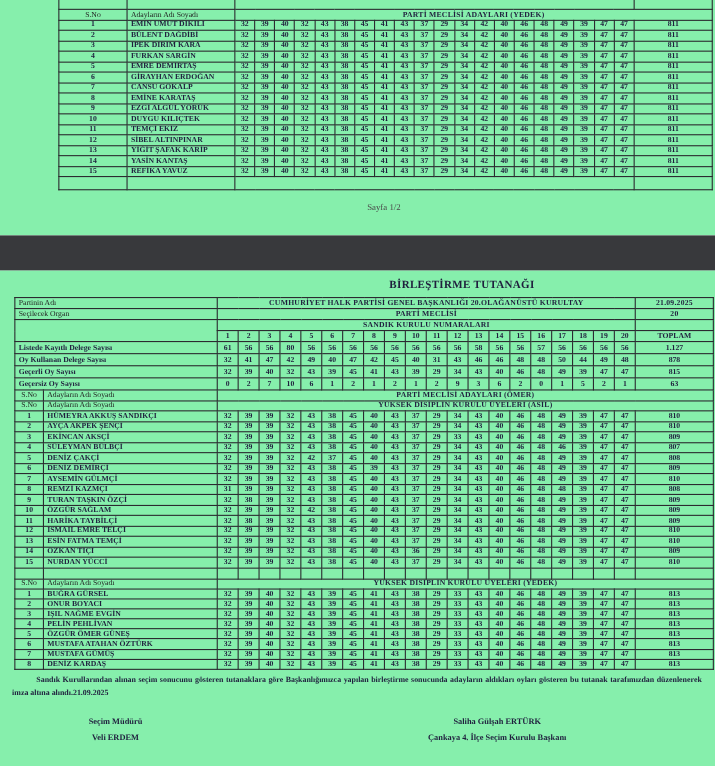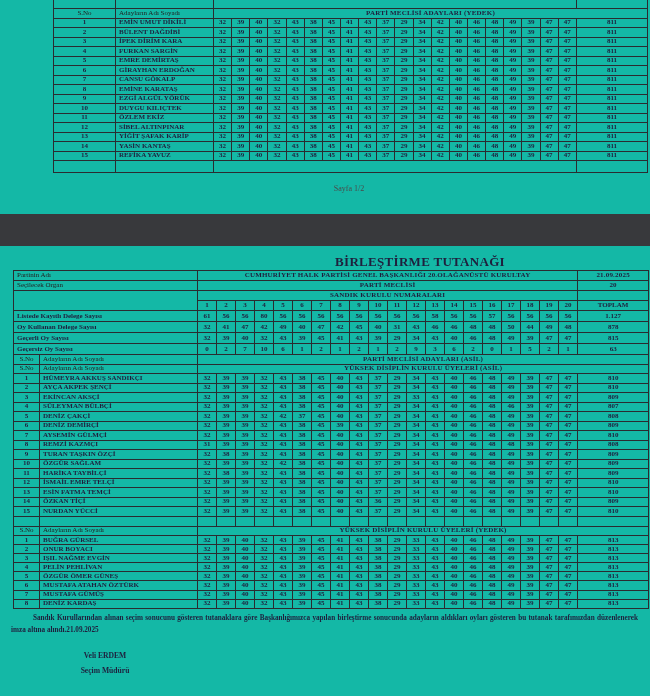--- a/index.html
+++ b/index.html
@@ -1,18 +1,18 @@
 <!DOCTYPE html>
 <html><head>
 <meta charset="utf-8">
 <style>
   * { margin:0; padding:0; box-sizing:border-box; }
   html,body { width:650px; height:696px; background:#ffffff; font-family:"Liberation Serif","DejaVu Serif",serif; }
   body { position:relative; overflow:hidden; }
-  .page { position:absolute; left:0; width:650px; background:#14b8a6; }
+  .page { position:absolute; left:0; width:650px; background:#86efac; }
   .page1 { top:0; height:214px; }
   .band  { position:absolute; left:0; top:214px; width:650px; height:32px; background:#38393c; }
   .page2 { top:246px; height:450px; }
 
   table.tbl { border-collapse:collapse; table-layout:fixed; }
   .tbl td { border:1px solid #2b2b30; font-size:7px; line-height:1; padding:0 1px;
             text-align:center; vertical-align:middle; color:#1f1f3d; font-weight:bold;
             white-space:nowrap; overflow:hidden; }
   .tbl td.plain { font-weight:normal; color:#222; }
   .tbl td.name-cell { text-align:left; padding-left:3px; }
@@ -20,21 +20,21 @@
 
   .p1 { position:absolute; left:53px; top:0; width:594px; }
   .p1 tr.cut  { height:8px; }  .p1 tr.cut td { border-top:none; }
   .p1 tr.hdr  { height:10px; }
   .p1 tbody.rows tr { height:9.5px; }
   .p1 tr.tail { height:12px; }
   .sayfa { position:absolute; left:0; top:184px; width:650px; text-align:center;
            font-size:8px; color:#4a4a4a;padding-left:48px; }
 
   .p2-title { position:absolute; left:190px; top:8px; width:460px; text-align:center;
-              font-size:13px; font-weight:bold; color:#1f1f3d; letter-spacing:.3px; }
+              font-size:10px; font-weight:bold; color:#1f1f3d; letter-spacing:.3px; }
   .p2 { position:absolute; left:13px; top:24px; width:635px; }
   .p2 tr.info { height:10px; }
   .p2 tr.bh   { height:10px; }
   .p2 tbody.sum tr { height:11px;margin-left:32px; }
   .p2 tr.shdr { height:9.5px; }
   .p2 tbody.asil tr { height:9.5px; }
   .p2 tr.spacer { height:10px; }
   .p2 tbody.ydk tr { height:9.1px; }
 
   .fpara { position:absolute; left:11px; top:367px; width:627px; font-size:7.2px;
@@ -334,21 +334,21 @@
           <td>46</td>
           <td>48</td>
           <td>49</td>
           <td>39</td>
           <td>47</td>
           <td>47</td>
           <td>811</td>
         </tr>
         <tr>
           <td>11</td>
-          <td class="name-cell">ÖZLEM EKİZ</td>
+          <td class="name-cell">TEMÇİ EKİZ</td>
           <td>32</td>
           <td>39</td>
           <td>40</td>
           <td>32</td>
           <td>43</td>
           <td>38</td>
           <td>45</td>
           <td>41</td>
           <td>43</td>
           <td>37</td>
@@ -643,21 +643,21 @@
           <td>5</td>
           <td>2</td>
           <td>1</td>
           <td>63</td>
         </tr>
       </tbody>
     <tbody>
       <tr class="shdr">
         <td class="plain">S.No</td>
         <td class="plain name-cell">Adayların Adı Soyadı</td>
-        <td colspan="21" class="sec">PARTİ MECLİSİ ADAYLARI (ASİL)</td>
+        <td colspan="21" class="sec">PARTİ MECLİSİ ADAYLARI (ÖMER)</td>
       </tr>
       <tr class="shdr">
         <td class="plain">S.No</td>
         <td class="plain name-cell">Adayların Adı Soyadı</td>
         <td colspan="21" class="sec">YÜKSEK DİSİPLİN KURULU ÜYELERİ (ASİL)</td>
       </tr>
     </tbody>
     <tbody class="asil">
         <tr>
           <td>1</td>
@@ -1267,16 +1267,20 @@
           <td>47</td>
           <td>47</td>
           <td>813</td>
         </tr>
       </tbody>
   </table>
 
   <div class="fpara">Sandık Kurullarından alınan seçim sonucunu gösteren tutanaklara göre Başkanlığımızca yapılan birleştirme sonucunda adayların aldıkları oyları gösteren bu tutanak tarafımızdan düzenlenerek imza altına alındı.21.09.2025</div>
 
   <div class="sig sig-l">
+    <div>Seçim Müdürü</div>
     <div>Veli ERDEM</div>
-    <div>Seçim Müdürü</div>
+  </div>
+  <div class="sig sig-r">
+    <div>Saliha Gülşah ERTÜRK</div>
+    <div>Çankaya 4. İlçe Seçim Kurulu Başkanı</div>
   </div>
 </div>
 
 </body></html>

